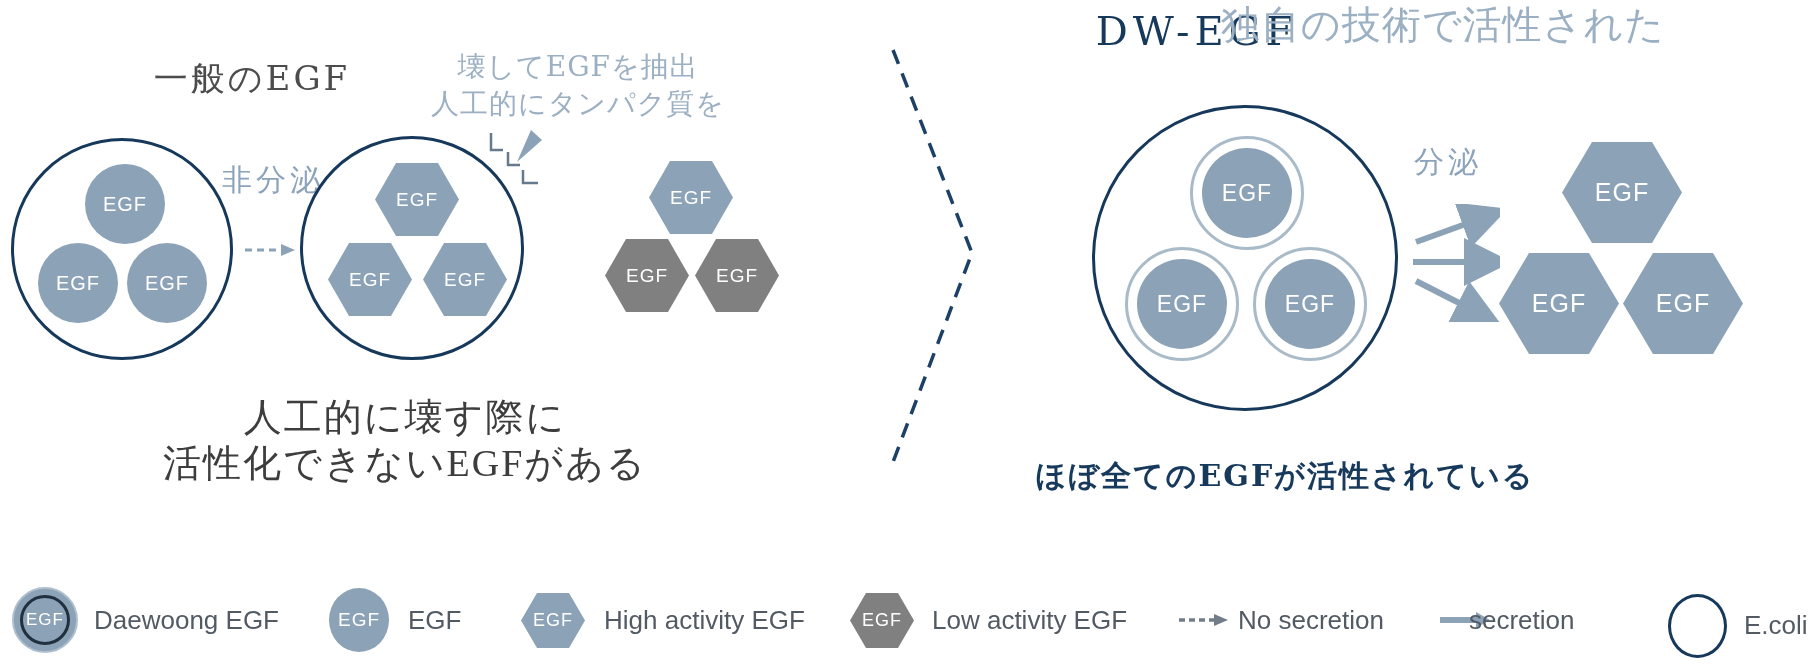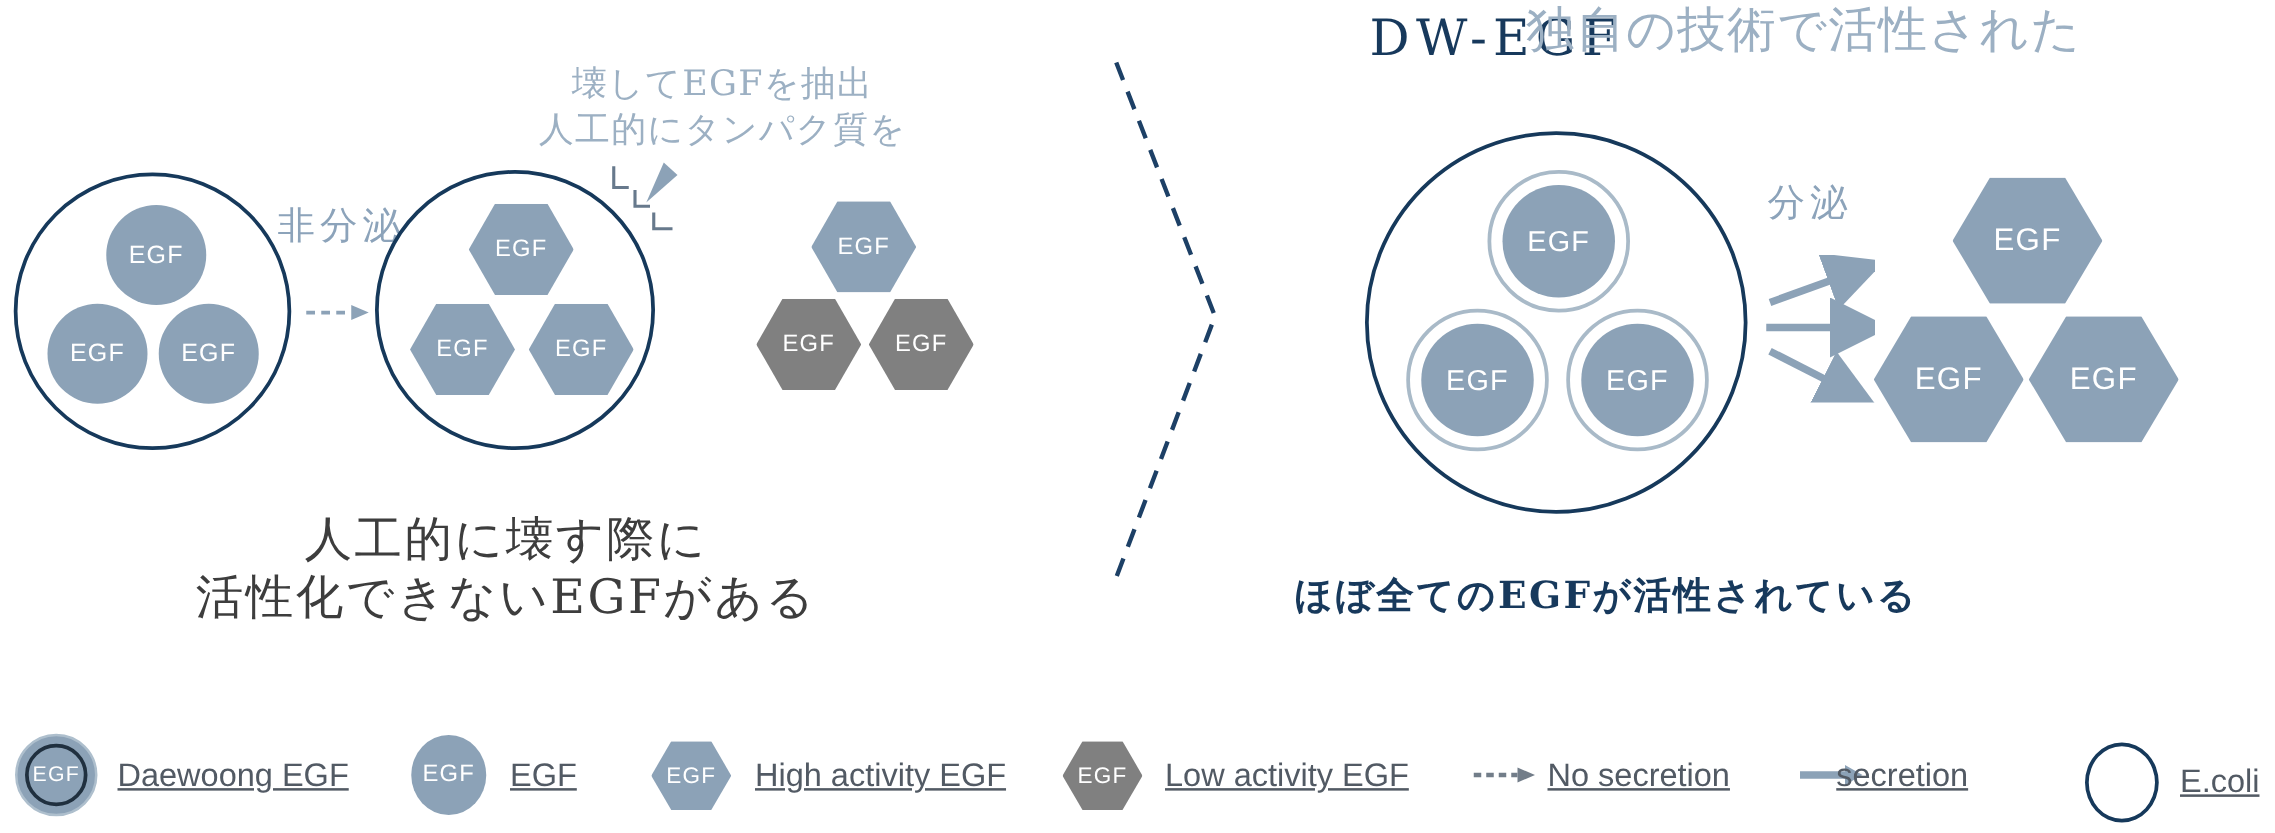--- a/index.html
+++ b/index.html
@@ -26,32 +26,33 @@
   .hex-l{width:120px;height:101px;font-size:25px;}
   
   .title-gray{color:#4c4c4c;font-size:34px;letter-spacing:3px;}
   .note-blue{color:#9cb0c3;font-size:28px;line-height:37px;letter-spacing:1px;}
   .note-blue2{color:#9cb0c3;font-size:39px;line-height:38px;letter-spacing:1px;}
   .secre{color:#8ca3ba;font-size:30px;letter-spacing:4px;}
   .caption-dark{color:#3d3d3d;font-size:38px;line-height:46px;letter-spacing:2px;}
   .dw-title{color:#17395c;font-size:40px;letter-spacing:5px;font-weight:400;}
   .caption-navy{color:#17395c;font-size:30px;letter-spacing:2px;font-weight:600;}
   
-  .lg-label{position:absolute;transform:translateY(-50%);color:#525a64;font-size:26px;white-space:nowrap;text-decoration:underline;}
+  .lg-label{position:absolute;transform:translateY(-50%);color:#525a64;font-size:26px;white-space:nowrap;}
   .lg-daewoong{position:absolute;width:66px;height:66px;border-radius:50%;background:#8ca2b7;border:2px solid #aebfcd;box-sizing:border-box;display:flex;align-items:center;justify-content:center;}
   .lg-daewoong .inner{width:50px;height:50px;border:3px solid #20303f;border-radius:50%;box-sizing:border-box;display:flex;align-items:center;justify-content:center;color:#fff;font-size:17px;letter-spacing:1px;}
   .lg-disk{width:60px;height:64px;font-size:19px;}
   .hex-lg{width:64px;height:55px;font-size:18px;}
   svg{display:block;}
 </style>
 </head>
 <body>
 
 <div class="canvas">
 
+  <div class="abs jp title-gray centered" style="left:252px;top:56px;">一般のEGF</div>
 
   <div class="ecoli" style="left:11px;top:138px;width:222px;height:222px;"></div>
   <div class="disk d80" style="left:85px;top:164px;">EGF</div>
   <div class="disk d80" style="left:38px;top:243px;">EGF</div>
   <div class="disk d80" style="left:127px;top:243px;">EGF</div>
 
   <div class="abs jp secre" style="left:222px;top:160px;">非分泌</div>
   <svg class="abs" style="left:243px;top:240px;" width="56" height="20" viewBox="0 0 56 20">
     <line x1="2" y1="10" x2="38" y2="10" stroke="#8ca2b7" stroke-width="3" stroke-dasharray="7,5"></line>
     <polygon points="38,4 52,10 38,16" fill="#8ca2b7"></polygon>
@@ -71,21 +72,21 @@
 
   <div class="abs jp note-blue centered" style="left:578px;top:48px;">
     <div>壊してEGFを抽出</div>
     <div>人工的にタンパク質を</div>
   </div>
 
   <div class="hex hex-s" style="left:649px;top:161px;">EGF</div>
   <div class="hex hex-s gray" style="left:605px;top:239px;">EGF</div>
   <div class="hex hex-s gray" style="left:695px;top:239px;">EGF</div>
 
-  <div class="abs jp caption-dark centered" style="left:405px;top:408px;">
+  <div class="abs jp caption-dark centered" style="left:405px;top:394px;font-family:Liberation Serif, serif;">
     <div>人工的に壊す際に</div>
     <div>活性化できないEGFがある</div>
   </div>
 
   <svg class="abs" style="left:878px;top:38px;" width="110" height="440" viewBox="0 0 110 440">
     <polyline points="15,12 94,215 15,424" fill="none" stroke="#1d4066" stroke-width="3.5" stroke-dasharray="15,10"></polyline>
   </svg>
 
   <div class="abs jp dw-title centered" style="left:1197px;top:8px;">DW-EGF</div>
 

